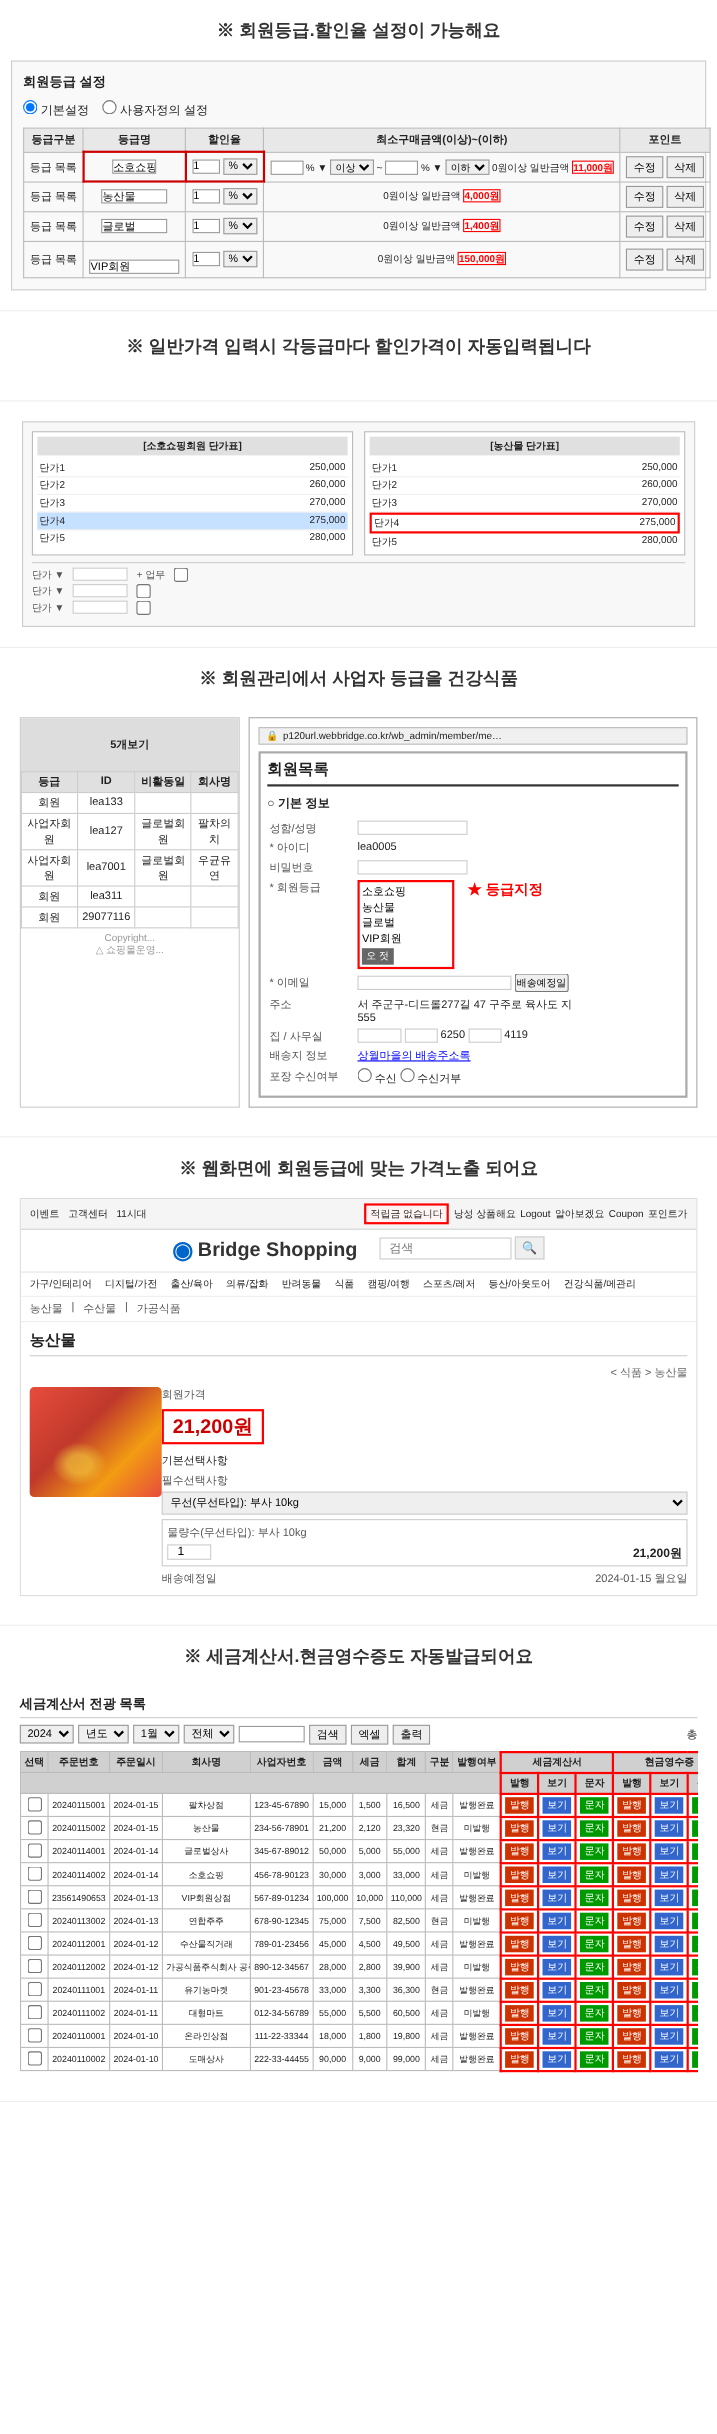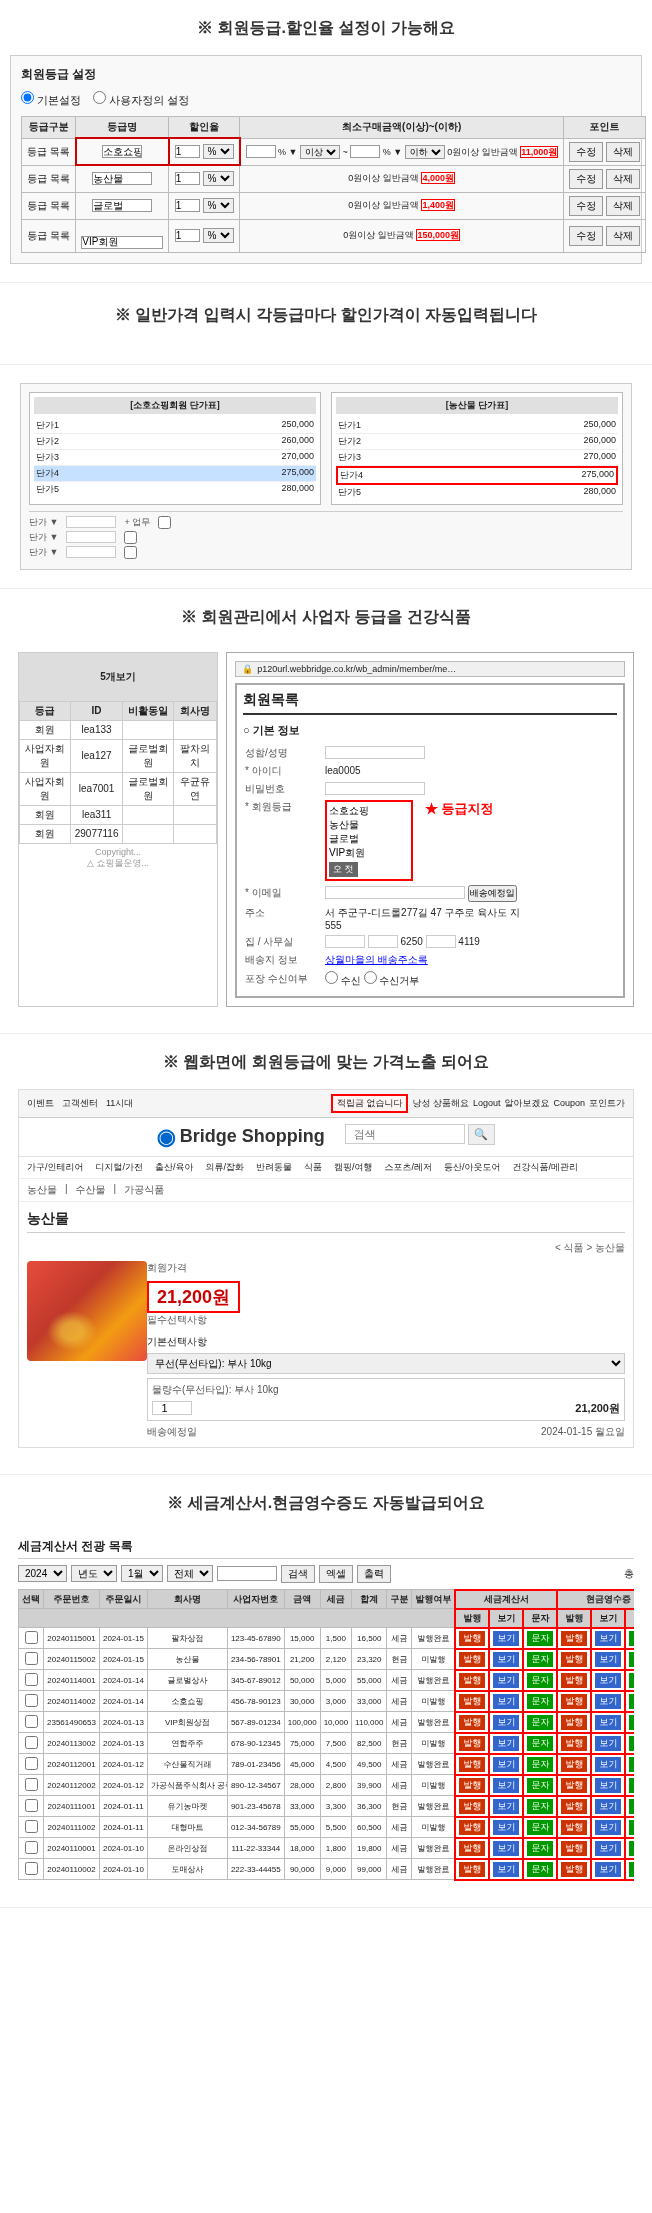--- a/index.html
+++ b/index.html
@@ -656,22 +656,22 @@
       <div class="product-area">
 
         <div class="product-image"></div>
 
         <div class="product-detail">
           <div style="margin-bottom:6px; font-size:10px; color:#555;">회원가격</div>
           <div class="shop-price-badge">
             <span>21,200원</span>
           </div>
 
+          <div style="margin-top:8px; font-size:10px; margin-bottom:4px;">기본선택사항</div>
           <div style="font-size:10px; color:#555; margin-bottom:3px;">필수선택사항</div>
-          <div style="margin-top:8px; font-size:10px; margin-bottom:4px;">기본선택사항</div>
           <select class="product-select">
             <option>무선(무선타입): 부사 10kg</option>
           </select>
 
           <div class="product-qty-box">
             <div style="font-size:10px; margin-bottom:4px; color:#555;">물량수(무선타입): 부사 10kg</div>
             <div class="qty-row">
               <input type="number" value="1" class="qty-input" style="">
               <span style="font-size:11px; font-weight:bold;">21,200원</span>
             </div>

